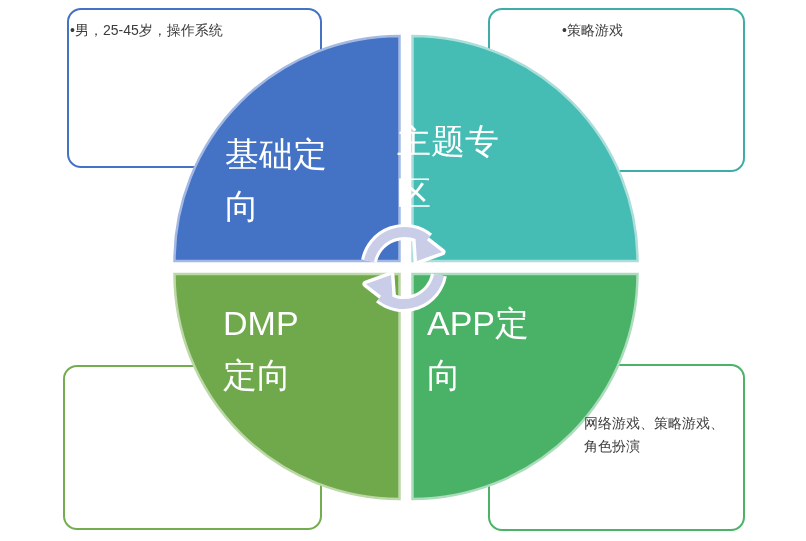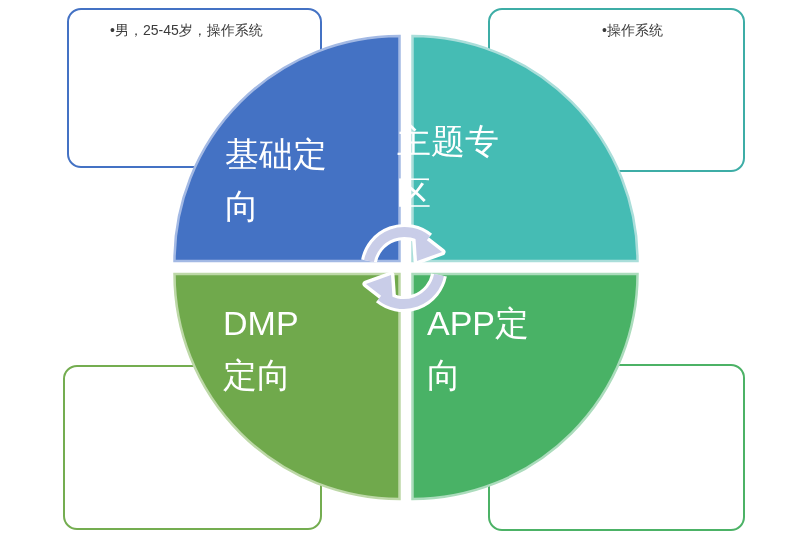--- a/index.html
+++ b/index.html
@@ -9,21 +9,21 @@
   .callout{position:absolute;background:#fff;border:2px solid #888;border-radius:14px;z-index:1;box-sizing:border-box;}
   .callout-tl{left:67px;top:8px;width:255px;height:160px;}
   .callout-tr{left:488px;top:8px;width:257px;height:164px;}
   .callout-bl{left:63px;top:365px;width:259px;height:165px;}
   .callout-br{left:488px;top:364px;width:257px;height:167px;}
 
   
   .quads{position:absolute;left:0;top:0;z-index:2;}
 
   
-  .note{position:absolute;z-index:3;font-size:14px;line-height:22px;color:#3b3b3b;white-space:pre-line;margin-left:40px;}
+  .note{position:absolute;z-index:3;font-size:14px;line-height:22px;color:#3b3b3b;white-space:pre-line;}
   .note-tl{left:70px;top:19px;width:235px;}
   .note-tr{left:562px;top:19px;width:170px;}
   .note-bl{left:70px;top:414px;width:232px;}
   .note-br{left:584px;top:412px;width:158px;line-height:23px;}
 
   
   .qlabel{position:absolute;z-index:3;color:#ffffff;font-size:34px;line-height:52px;font-weight:400;text-align:left;white-space:pre-line;}
   .qlabel-tl{left:225px;top:128px;width:190px;}
   .qlabel-tr{left:397px;top:115px;width:190px;}
   .qlabel-bl{left:223px;top:297px;width:190px;}
@@ -53,21 +53,23 @@
       <polygon points="393,305 366,284 391,275" fill="#ffffff" stroke="#ffffff" stroke-width="7" stroke-linejoin="round"></polygon>
 
       <path d="M 369 261 A 36 36 0 0 1 427 240" fill="none" stroke-width="10" stroke="#C9CDE8"></path>
       <path d="M 439 275 A 36 36 0 0 1 381 296" fill="none" stroke-width="10" stroke="#C9CDE8"></path>
       <polygon points="415,231 442,252 417,261" fill="#C9CDE8"></polygon>
       <polygon points="393,305 366,284 391,275" fill="#C9CDE8"></polygon>
     </g>
   </svg>
 
   <div class="note note-tl">•男，25-45岁，操作系统</div>
-  <div class="note note-tr">•操作系统</div>
+  <div class="note note-tr">•策略游戏</div>
+  <div class="note note-br">网络游戏、策略游戏、
+角色扮演</div>
 
   <div class="qlabel qlabel-tl">基础定
 向</div>
   <div class="qlabel qlabel-tr">主题专
 区</div>
   <div class="qlabel qlabel-bl">DMP
 定向</div>
   <div class="qlabel qlabel-br">APP定
 向</div>
 

